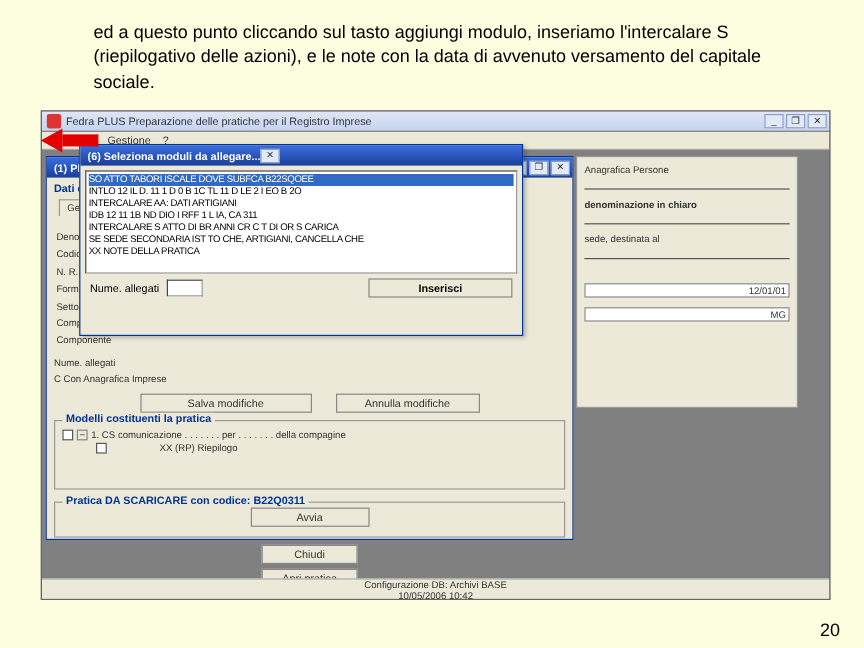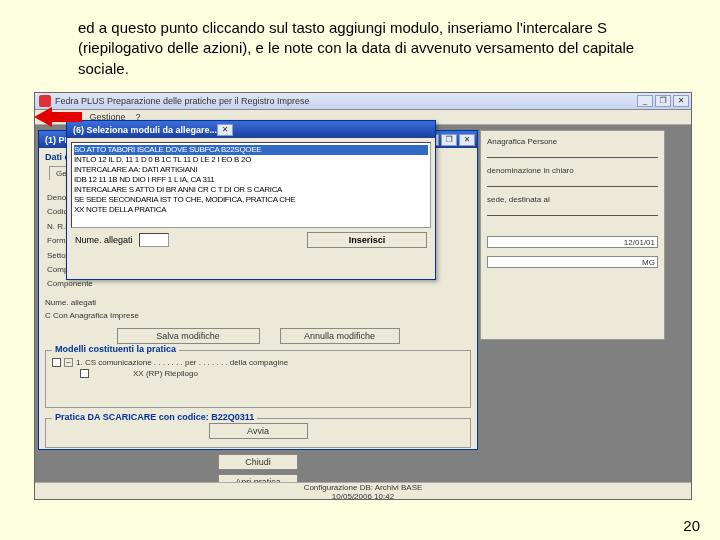--- a/index.html
+++ b/index.html
@@ -168,21 +168,21 @@
         <div class="btn" style="width:80px;">Apri pratica</div>
       </div>
     </div>
   </div>
 
   <div class="right-panel">
     <div class="field-row">
       <div>Anagrafica Persone</div>
       <div class="uline"></div>
     </div>
-    <div class="field-row" style="">
+    <div class="field-row" style="font-weight:bold;">
       <div>denominazione in chiaro</div>
       <div class="uline"></div>
     </div>
     <div class="field-row">
       <div>sede, destinata al</div>
       <div class="uline"></div>
     </div>
     <div class="field-row" style="margin-top:20px;">
       <div class="box num">12/01/01</div>
     </div>
@@ -207,21 +207,21 @@
       <div class="win-btn">✕</div>
     </div>
   </div>
   <div class="modal-body">
     <div class="listbox" id="modal-list">
         <span class="list-sel" style="display: block;">SO ATTO TABORI ISCALE DOVE SUBFCA B22SQOEE</span>
         <span style="display: block;">INTLO 12 IL   D. 11 1 D 0 B 1C TL 11 D LE 2 I EO B 2O</span>
         <span style="display: block;">INTERCALARE AA: DATI ARTIGIANI</span>
         <span style="display: block;">IDB 12 11 1B ND   DIO I RFF 1 L  IA,  CA 311</span>
         <span style="display: block;">INTERCALARE S ATTO DI   BR ANNI CR C T DI OR S CARICA</span>
-        <span style="display: block;">SE  SEDE SECONDARIA IST TO CHE, MODIFICA, PRATICA CHE</span>
+        <span style="display: block;">SE  SEDE SECONDARIA IST TO CHE, ARTIGIANI, CANCELLA CHE</span>
         <span style="display: block;">XX  NOTE DELLA PRATICA</span>
       </div>
     <div class="modal-footer">
       <span>Nume. allegati</span>
       <span class="numbox"></span>
       <span style="flex:1"></span>
       <div class="btn" style="width:120px;font-weight:bold;">Inserisci</div>
     </div>
   </div>
 </div>

